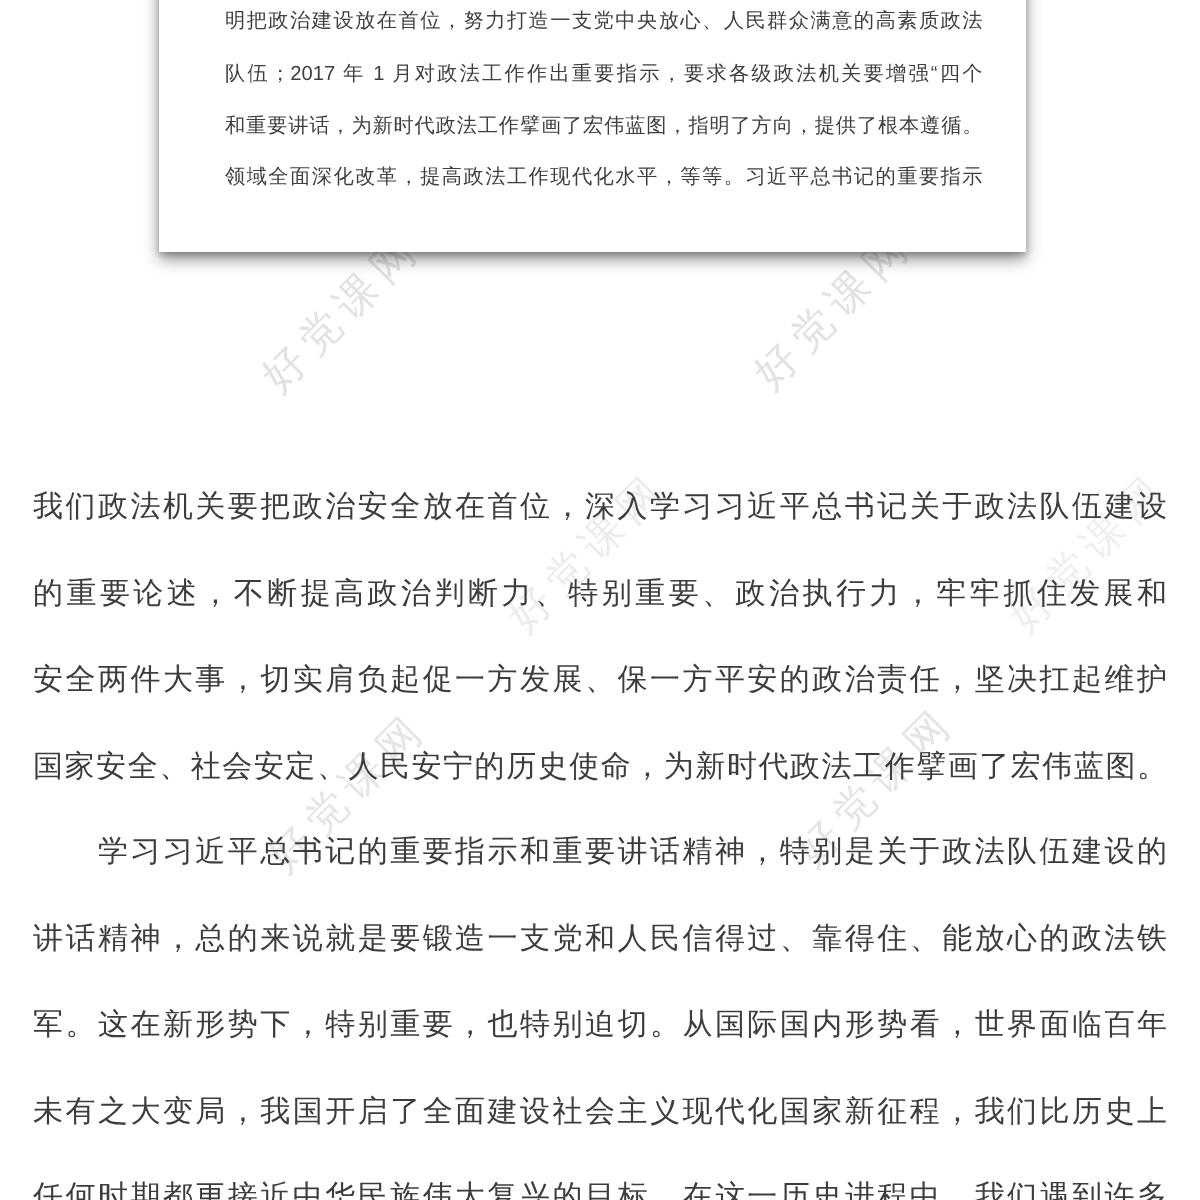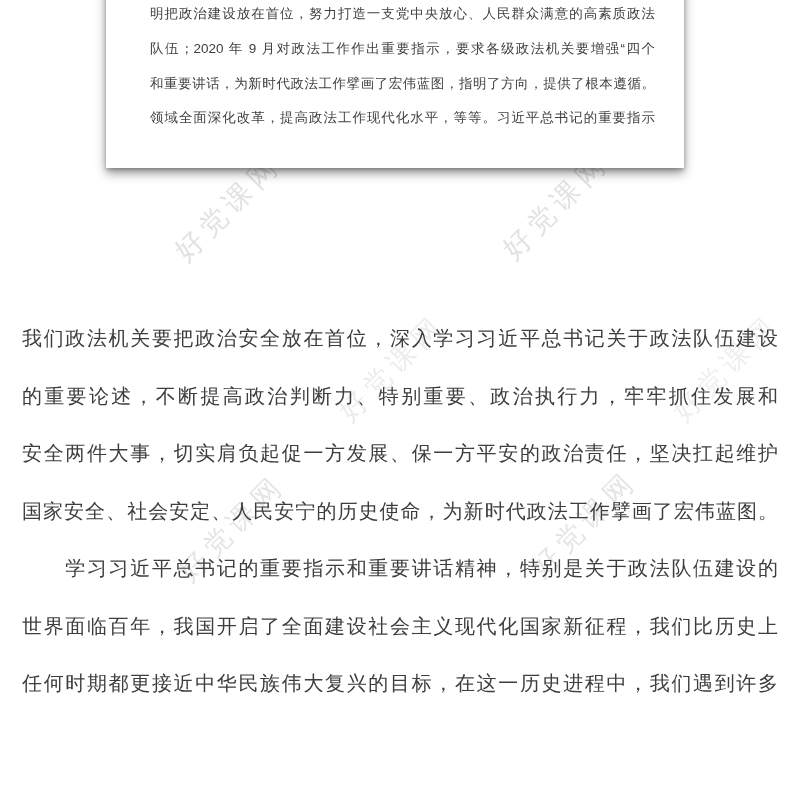--- a/index.html
+++ b/index.html
@@ -86,29 +86,31 @@
   <span class="wm wm1">好党课网</span>
   <span class="wm wm2">好党课网</span>
   <span class="wm wm3">好党课网</span>
   <span class="wm wm4">好党课网</span>
   <span class="wm wm5">好党课网</span>
   <span class="wm wm6">好党课网</span>
 
   <div class="page-top">
     <div class="page-top-text">
       <div class="pline">明把政治建设放在首位，努力打造一支党中央放心、人民群众满意的高素质政法</div>
-      <div class="pline">队伍；2020 年 9 月对政法工作作出重要指示，要求各级政法机关要增强“四个</div>
+      <div class="pline">队伍；2017 年 1 月对政法工作作出重要指示，要求各级政法机关要增强“四个</div>
       <div class="pline">和重要讲话，为新时代政法工作擘画了宏伟蓝图，指明了方向，提供了根本遵循。</div>
       <div class="pline">领域全面深化改革，提高政法工作现代化水平，等等。习近平总书记的重要指示</div>
     </div>
   </div>
 
   <div class="body-text">
     <div class="bline">我们政法机关要把政治安全放在首位，深入学习习近平总书记关于政法队伍建设</div>
     <div class="bline">的重要论述，不断提高政治判断力、特别重要、政治执行力，牢牢抓住发展和</div>
     <div class="bline">安全两件大事，切实肩负起促一方发展、保一方平安的政治责任，坚决扛起维护</div>
     <div class="bline">国家安全、社会安定、人民安宁的历史使命，为新时代政法工作擘画了宏伟蓝图。</div>
     <div class="bline">　　学习习近平总书记的重要指示和重要讲话精神，特别是关于政法队伍建设的</div>
-    <div class="bline">世界面临百年，我国开启了全面建设社会主义现代化国家新征程，我们比历史上</div>
+    <div class="bline">讲话精神，总的来说就是要锻造一支党和人民信得过、靠得住、能放心的政法铁</div>
+    <div class="bline">军。这在新形势下，特别重要，也特别迫切。从国际国内形势看，世界面临百年</div>
+    <div class="bline">未有之大变局，我国开启了全面建设社会主义现代化国家新征程，我们比历史上</div>
     <div class="bline">任何时期都更接近中华民族伟大复兴的目标，在这一历史进程中，我们遇到许多</div>
   </div>
 
 </div>
 
 </body></html>

